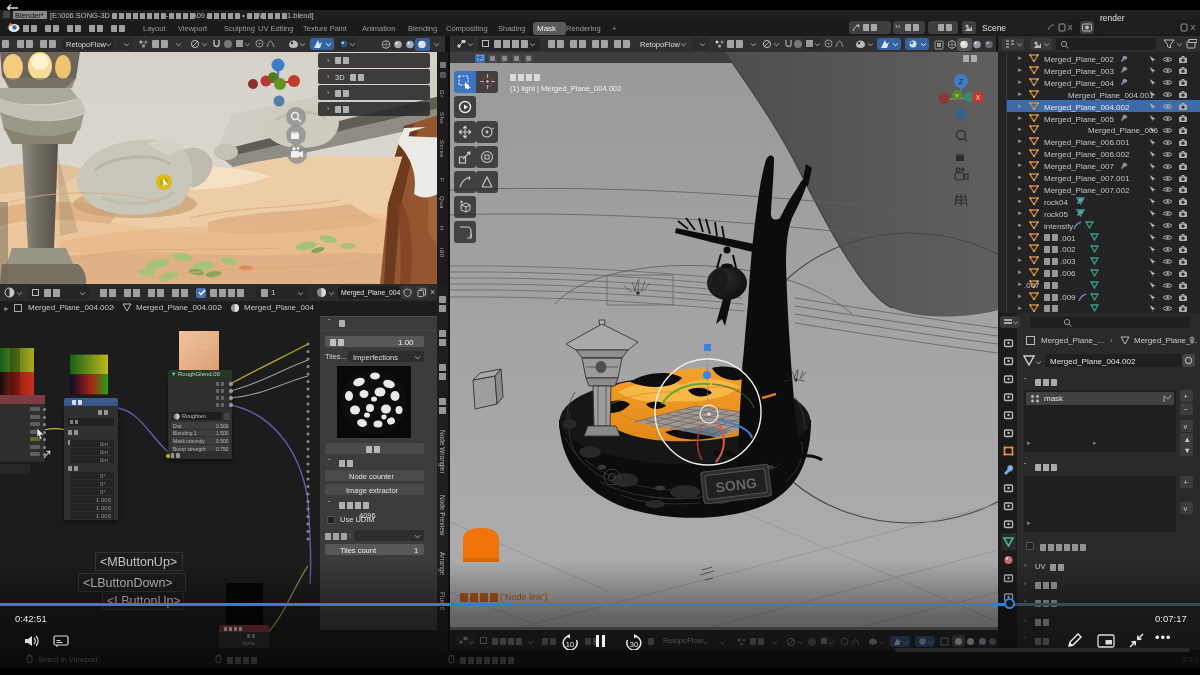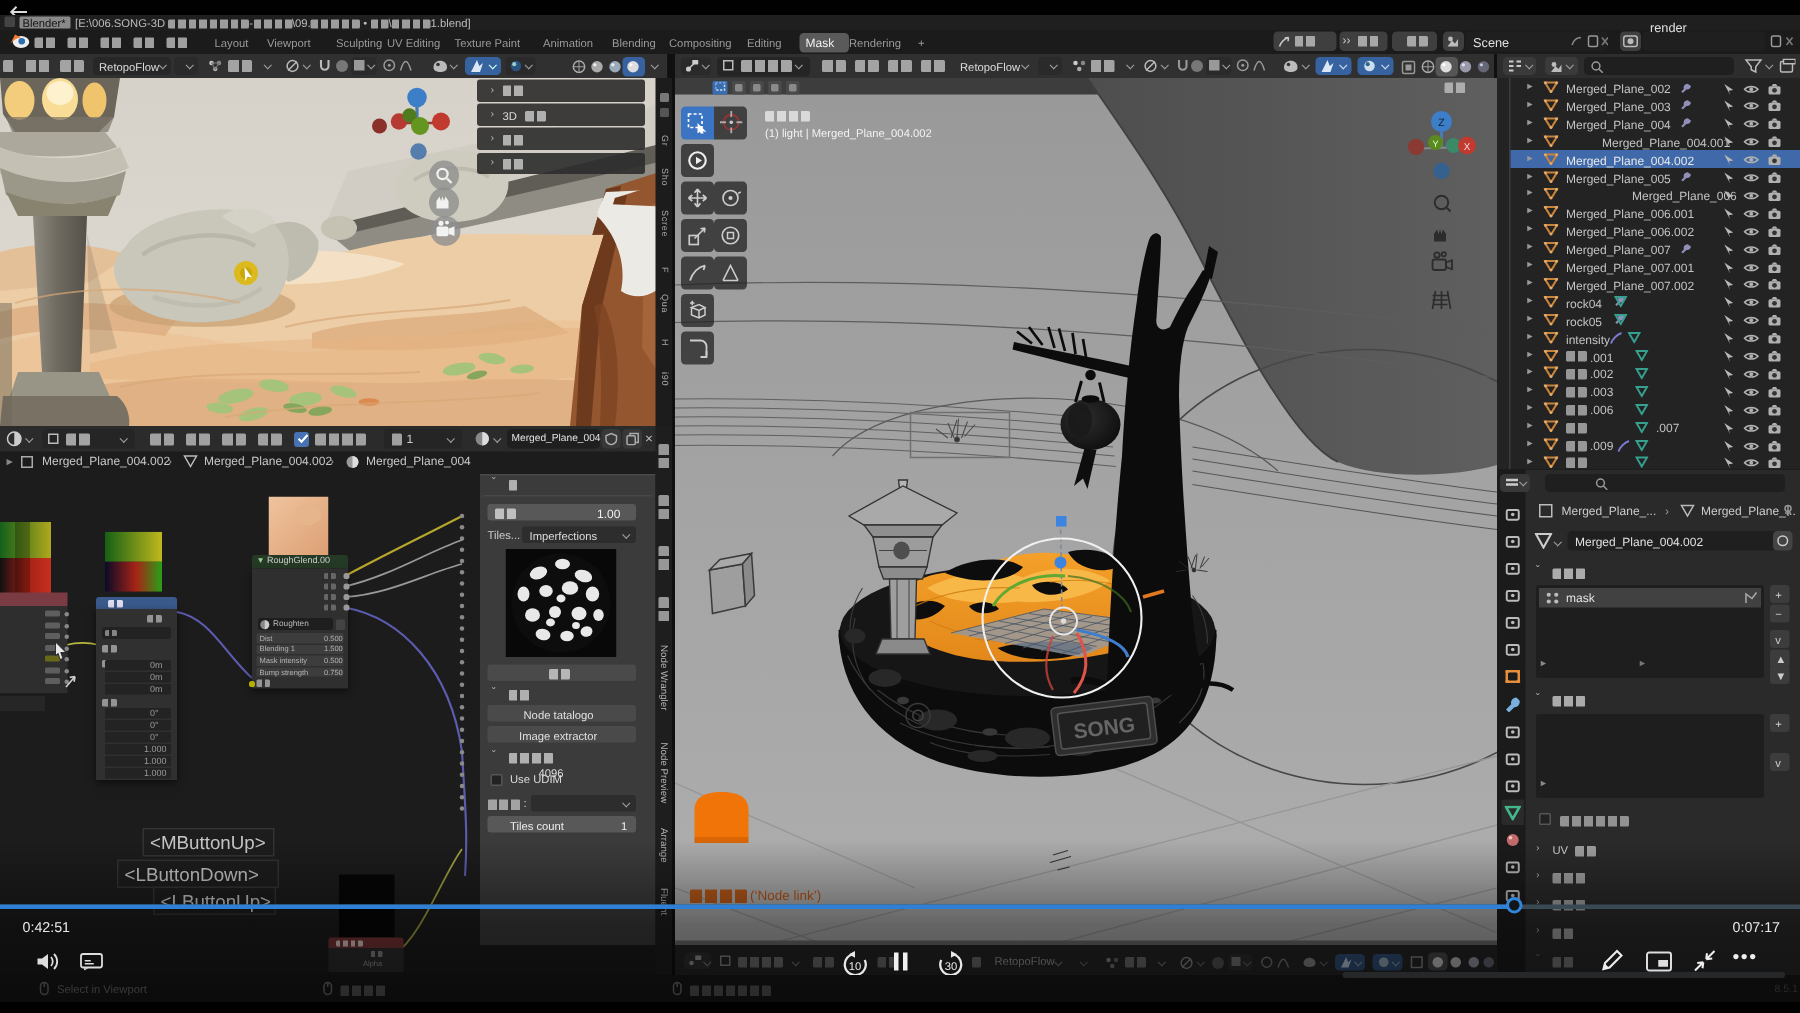--- a/index.html
+++ b/index.html
@@ -46,21 +46,21 @@
       <i class="zh" style="width:14px;height:7px;color:#d2d2d2;background:repeating-linear-gradient(90deg,currentColor 0 6px,transparent 6px 8px);opacity:0.72;display:block"></i>
     </div>
 <div class="t" style="left:143px;top:23.5px;font-size:7.5px;color:#9a9a9a">Layout</div>
 <div class="t" style="left:178px;top:23.5px;font-size:7.5px;color:#9a9a9a">Viewport</div>
 <div class="t" style="left:224px;top:23.5px;font-size:7.5px;color:#9a9a9a">Sculpting</div>
 <div class="t" style="left:258px;top:23.5px;font-size:7.5px;color:#9a9a9a">UV Editing</div>
 <div class="t" style="left:303px;top:23.5px;font-size:7.5px;color:#9a9a9a">Texture Paint</div>
 <div class="t" style="left:362px;top:23.5px;font-size:7.5px;color:#9a9a9a">Animation</div>
 <div class="t" style="left:408px;top:23.5px;font-size:7.5px;color:#9a9a9a">Blending</div>
 <div class="t" style="left:446px;top:23.5px;font-size:7.5px;color:#9a9a9a">Compositing</div>
-<div class="t" style="left:498px;top:23.5px;font-size:7.5px;color:#9a9a9a">Editing</div>
+<div class="t" style="left:498px;top:23.5px;font-size:7.5px;color:#9a9a9a">Shading</div>
 <div class="ab" style="left:533px;top:21.5px;width:33px;height:13px;background:#5a5a5a;border-radius:3px"></div>
 <div class="t" style="left:537px;top:23.5px;font-size:8px;color:#f2f2f2">Mask</div>
 <div class="t" style="left:566px;top:23.5px;font-size:7.5px;color:#9a9a9a">Rendering</div>
 <div class="t" style="left:612px;top:23.5px;font-size:7.5px;color:#9a9a9a">+</div>
 <div class="btn" style="left:849px;top:21px;width:42px;height:13px"></div>
 <svg class="ab" style="left:852px;top:23px" width="9" height="9">
       <path d="M1 8C2 5 4 3 7 2M7 2l-2.5.3M7 2l-.3 2.5" stroke="#ccc" stroke-width="1" fill="none"></path>
     </svg>
 <div class="ab" style="left:863px;top:24px">
       <i class="zh" style="width:14px;height:7px;color:#d0d0d0;background:repeating-linear-gradient(90deg,currentColor 0 6px,transparent 6px 8px);opacity:0.72;display:block"></i>
@@ -758,21 +758,21 @@
 </svg>
 <div class="ab" style="left:325px;top:443px;width:99px;height:11px;background:#4a4a4a;border-radius:2px"></div>
 <div class="ab" style="left:366px;top:446px">
       <i class="zh" style="width:14px;height:7px;color:#e0e0e0;background:repeating-linear-gradient(90deg,currentColor 0 6px,transparent 6px 8px);opacity:0.72;display:block"></i>
     </div>
 <div class="t" style="left:328px;top:458px;font-size:7px;color:#ccc">ˇ</div>
     <div class="ab" style="left:339px;top:460px">
       <i class="zh" style="width:14px;height:7px;color:#ddd;background:repeating-linear-gradient(90deg,currentColor 0 6px,transparent 6px 8px);opacity:0.72;display:block"></i>
     </div>
 <div class="ab" style="left:325px;top:470px;width:99px;height:11px;background:#4a4a4a;border-radius:2px"></div>
-<div class="t" style="left:349px;top:472px;font-size:7.5px;color:#e0e0e0">Node tatalogo</div>
+<div class="t" style="left:349px;top:472px;font-size:7.5px;color:#e0e0e0">Node counter</div>
 <div class="ab" style="left:325px;top:484px;width:99px;height:11px;background:#4a4a4a;border-radius:2px"></div>
 <div class="t" style="left:346px;top:486px;font-size:7.5px;color:#e0e0e0">Image extractor</div>
 <div class="t" style="left:328px;top:500px;font-size:7px;color:#ccc">ˇ</div>
     <div class="ab" style="left:339px;top:502px">
       <i class="zh" style="width:30px;height:7px;color:#ddd;background:repeating-linear-gradient(90deg,currentColor 0 6px,transparent 6px 8px);opacity:0.72;display:block"></i>
     </div>
 <div class="ab" style="left:327px;top:516px;width:8px;height:8px;background:#222;border:1px solid #555;border-radius:1px"></div>
 <div class="t" style="left:340px;top:515px;font-size:7.5px;color:#ddd">Use UDIM</div>
 <div class="ab" style="left:325px;top:533px">
       <i class="zh" style="width:22px;height:7px;color:#ccc;background:repeating-linear-gradient(90deg,currentColor 0 6px,transparent 6px 8px);opacity:0.72;display:block"></i>
@@ -1530,21 +1530,21 @@
 <div class="t" style="left:1017px;top:281.1000000000001px;font-size:6px;color:#999">►</div>
 <svg class="ab" style="left:1029px;top:280.1000000000001px" width="10" height="8">
       <path d="M1 1 h8 L5 7.5z" fill="none" stroke="#c8823a" stroke-width="1.4"></path>
       <circle cx="1.3" cy="1.3" r=".9" fill="#e0b078"></circle>
       <circle cx="8.7" cy="1.3" r=".9" fill="#e0b078"></circle>
       <circle cx="5" cy="7" r=".9" fill="#e0b078"></circle>
     </svg>
 <div class="ab" style="left:1044px;top:281.6000000000001px">
       <i class="zh" style="width:14px;height:7px;color:#c4c4c4;background:repeating-linear-gradient(90deg,currentColor 0 6px,transparent 6px 8px);opacity:0.72;display:block"></i>
     </div>
-<div class="t" style="left:1104px;top:281.1000000000001px;font-size:8px;color:#c4c4c4">.007</div>
+<div class="t" style="left:1024px;top:281.1000000000001px;font-size:8px;color:#c4c4c4">.007</div>
 <svg class="ab" style="left:1090px;top:280.6000000000001px" width="9" height="8">
       <path d="M1 1h7L4.5 7z" fill="none" stroke="#35a08e" stroke-width="1.3"></path>
     </svg>
 <svg class="ab" style="left:1148px;top:280.6000000000001px" width="9" height="9">
       <path d="M1.5 1 L7.5 5 L4.5 5.5 L5.5 8.5z" fill="#b8b8b8"></path>
     </svg>
 <svg class="ab" style="left:1162px;top:280.6000000000001px" width="11" height="9">
       <path d="M1 4.5 C3 2 8 2 10 4.5 C8 7 3 7 1 4.5z" fill="none" stroke="#b0b0b0"></path>
       <circle cx="5.5" cy="4.5" r="1.3" fill="#b0b0b0"></circle>
     </svg>

